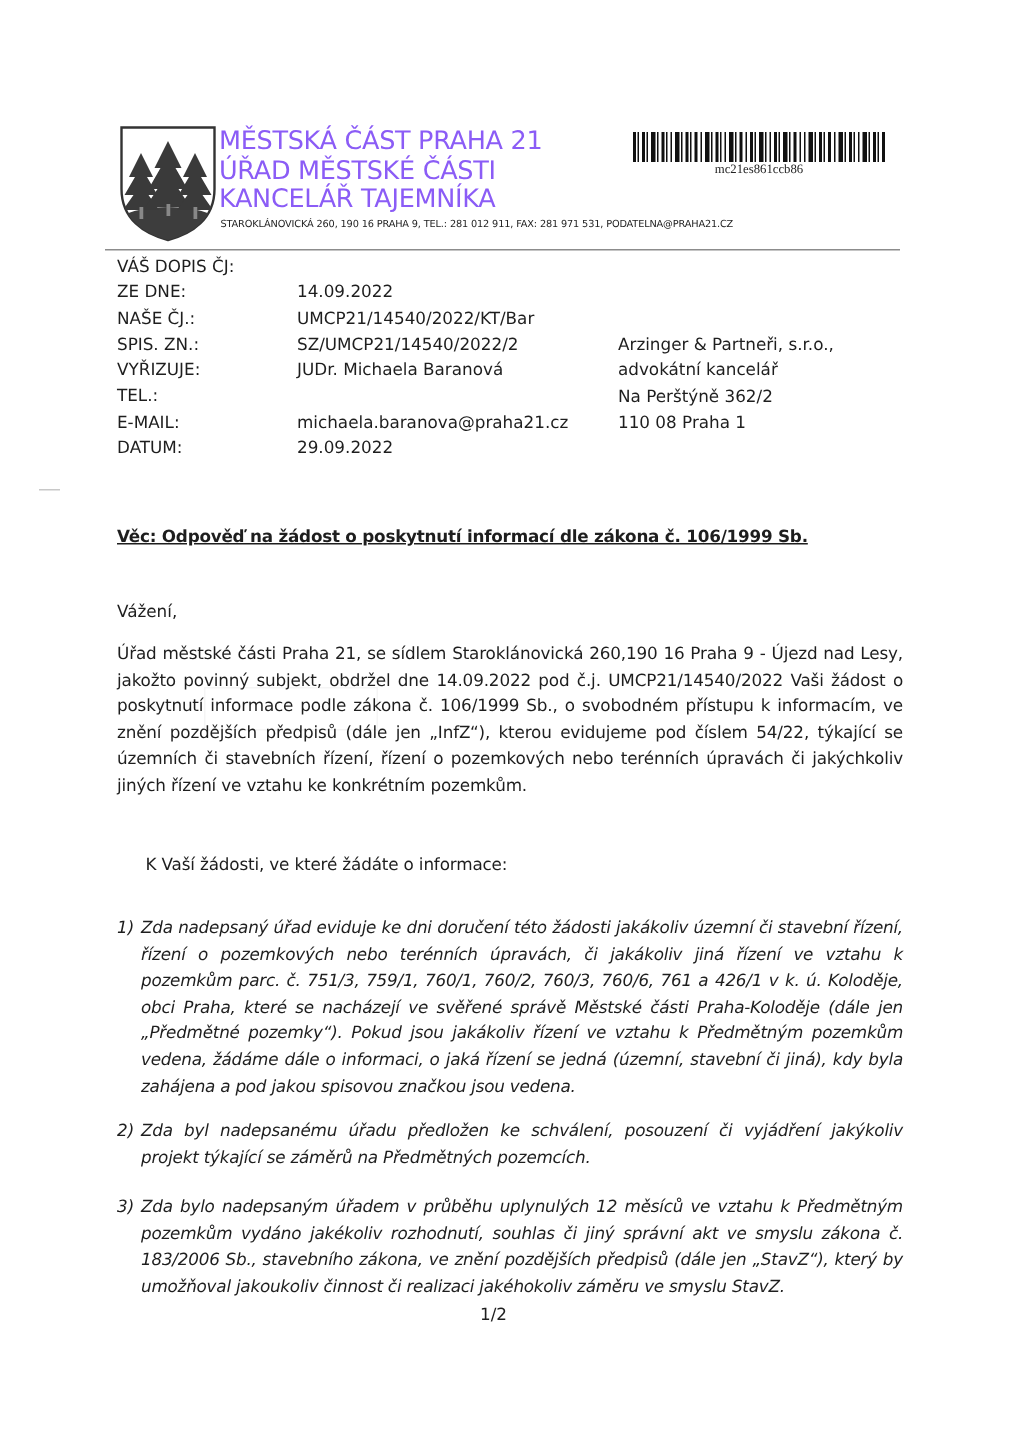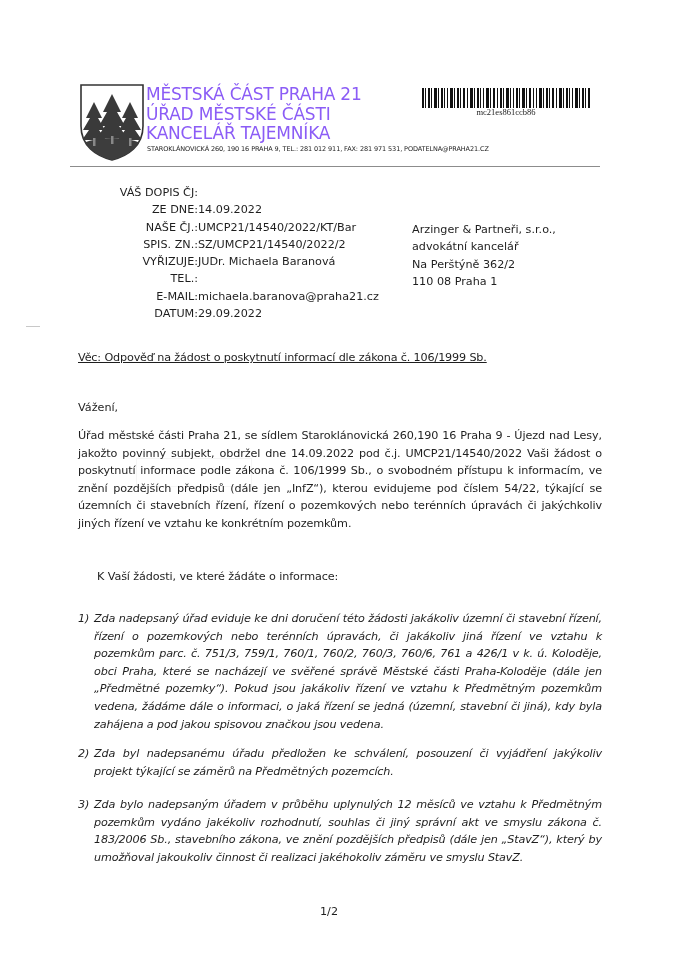--- a/index.html
+++ b/index.html
@@ -13,48 +13,48 @@
   
   .logo { left: 78px; top: 82px; width: 68px; height: 80px; }
   .org { left: 146px; top: 85px; font-size: 17px; line-height: 19.5px; letter-spacing: -0.2px; color: #8b5cf6; }
   .org div { white-space: nowrap; }
   .addr { left: 147px; top: 145px; font-size: 6.5px; letter-spacing: -0.1px; white-space: nowrap; color: #222; text-align: center; }
   .barcode { left: 422px; top: 88px; width: 168px; height: 20px; }
   .barcode-text { left: 422px; top: 107px; width: 168px; text-align: center; font-family: Liberation Serif, serif; font-size: 8.5px; color: #222; }
   .rule { left: 70px; top: 166px; width: 530px; height: 0; border-top: 1px solid #8c8c8c; }
 
   
-  .meta { left: 78px; top: 184px; font-size: 11.2px; line-height: 17.3px; text-align: right; }
+  .meta { left: 78px; top: 169px; font-size: 11.2px; line-height: 17.3px; }
   .meta-row { display: flex; height: 17.3px; white-space: nowrap; }
   .meta-label { width: 120px; }
   .meta-value { }
 
   .recipient { left: 412px; top: 221px; font-size: 11.2px; line-height: 17.3px; white-space: nowrap; }
 
   .margin-mark { left: 26px; top: 326px; width: 14px; height: 1px; background: #c8c8c8; }
 
   
-  .subject { left: 78px; top: 351px; font-size: 11.2px; font-weight: normal; text-decoration: underline; white-space: nowrap; letter-spacing: -0.15px; }
+  .subject { left: 78px; top: 351px; font-size: 11.2px; font-weight: bold; text-decoration: underline; white-space: nowrap; letter-spacing: -0.15px; }
 
   .salutation { left: 78px; top: 401px; font-size: 11.2px; }
 
   .para { left: 78px; width: 524px; font-size: 11.2px; line-height: 17.6px; text-align: justify; letter-spacing: -0.1px; }
   .p1 { top: 427px; }
   .p2 { top: 568px; margin-left: 19px; }
 
   
   .list { left: 78px; width: 524px; font-size: 11.2px; line-height: 17.6px; font-style: italic; }
   .list-item { position: absolute; left: 0; width: 524px; display: flex; }
   .list-num { width: 16px; flex: 0 0 16px; }
   .list-text { flex: 1; text-align: justify; letter-spacing: -0.15px; }
   .li1 { top: 0; }
   .li2 { top: 135px; }
   .li3 { top: 186px; }
 
-  .pagenum { left: 320px; top: 905px; font-size: 11.2px; }
+  .pagenum { left: 320px; top: 870px; font-size: 11.2px; }
 
   .stamp { left: 136px; top: 458px; width: 114px; height: 27px; border: 1px solid #ececec; opacity: 0.5; }
 </style>
 </head>
 <body>
 
 <div class="abs logo">
   <svg width="68" height="80" viewBox="0 0 68 80">
     <path d="M3 3 H65 V44 C65 64 50 74 34 78 C18 74 3 64 3 44 Z" fill="#fff" stroke="#333" stroke-width="1.6"></path>
     <clipPath id="shield">

